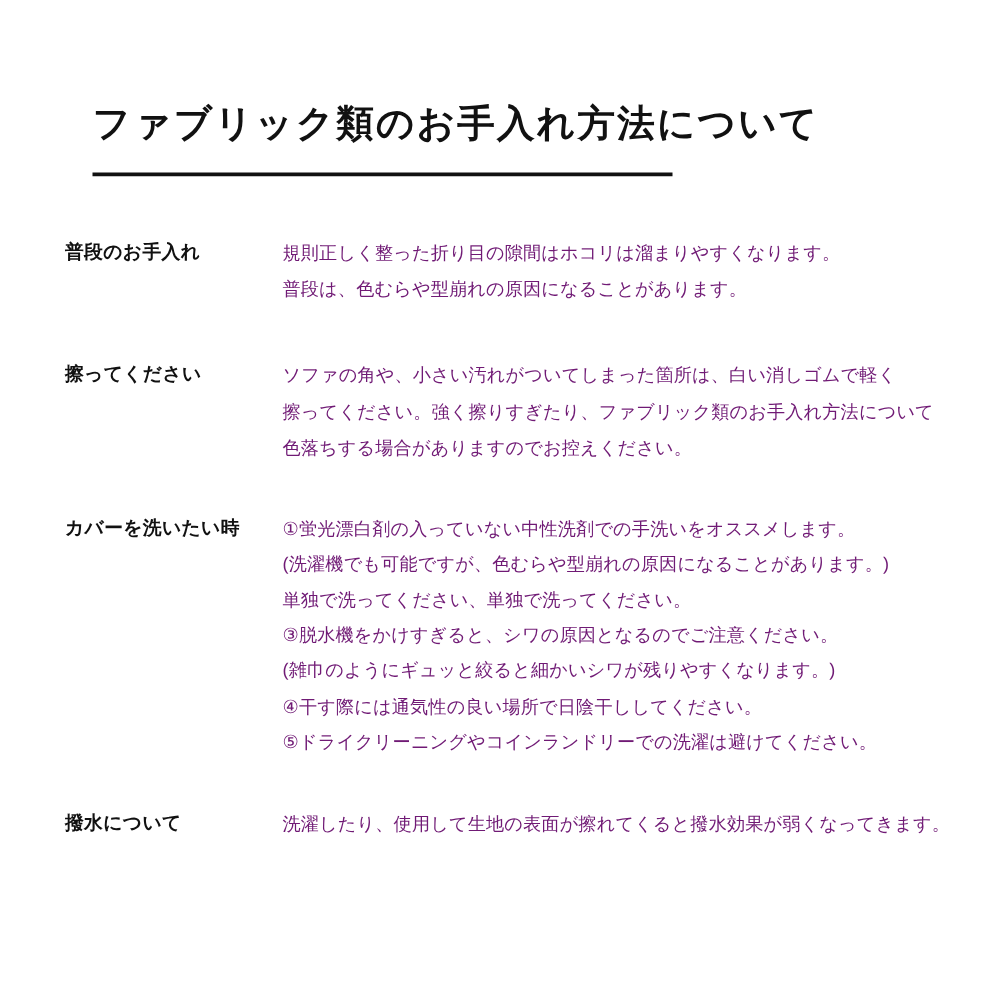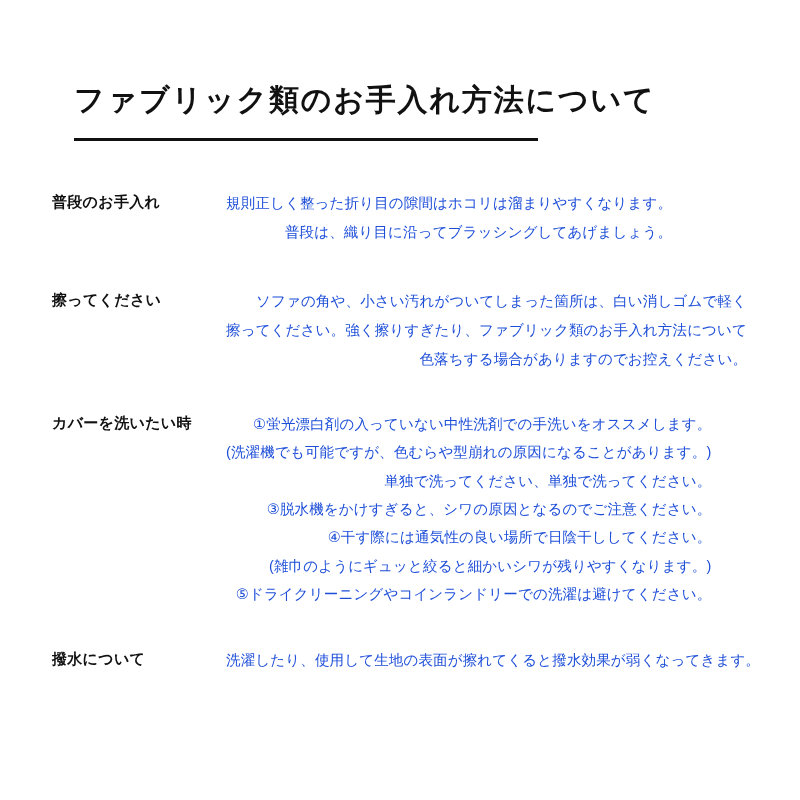--- a/index.html
+++ b/index.html
@@ -80,22 +80,21 @@
     line-height: 1.6;
     letter-spacing: 0.02em;
     color: #111111;
     padding-top: 1px;
   }
   .section-body {
     flex: 1 1 auto;
     font-size: 14.5px;
     line-height: 2.0;
     letter-spacing: 0.01em;
-    color: #1d4ed8;
-    text-align: right;
+    color: #701a75;
   }
   .section-body .line {
     white-space: nowrap;
   }
 
   
   .section.care      { margin-bottom: 40px; font-family: Liberation Serif, serif; }
   .section.stain     { margin-bottom: 36px; }
   .section.wash      { margin-bottom: 38px; }
   .section.wash .section-body { line-height: 1.95; }
@@ -114,42 +113,42 @@
       <h1 class="title">ファブリック類のお手入れ方法について</h1>
       <div class="title-rule"></div>
     </div>
 
     <div class="sections">
 
       <div class="section care">
         <div class="section-label">普段のお手入れ</div>
         <div class="section-body">
           <div class="line">規則正しく整った折り目の隙間はホコリは溜まりやすくなります。</div>
-          <div class="line">普段は、織り目に沿ってブラッシングしてあげましょう。</div>
+          <div class="line">普段は、色むらや型崩れの原因になることがあります。</div>
         </div>
       </div>
 
       <div class="section stain">
         <div class="section-label">擦ってください</div>
         <div class="section-body">
           <div class="line">ソファの角や、小さい汚れがついてしまった箇所は、白い消しゴムで軽く</div>
           <div class="line">擦ってください。強く擦りすぎたり、ファブリック類のお手入れ方法について</div>
           <div class="line">色落ちする場合がありますのでお控えください。</div>
         </div>
       </div>
 
       <div class="section wash">
         <div class="section-label">カバーを洗いたい時</div>
         <div class="section-body">
           <div class="line">①蛍光漂白剤の入っていない中性洗剤での手洗いをオススメします。</div>
           <div class="line">(洗濯機でも可能ですが、色むらや型崩れの原因になることがあります。)</div>
           <div class="line">単独で洗ってください、単独で洗ってください。</div>
           <div class="line">③脱水機をかけすぎると、シワの原因となるのでご注意ください。</div>
+          <div class="line">(雑巾のようにギュッと絞ると細かいシワが残りやすくなります。)</div>
           <div class="line">④干す際には通気性の良い場所で日陰干ししてください。</div>
-          <div class="line">(雑巾のようにギュッと絞ると細かいシワが残りやすくなります。)</div>
           <div class="line">⑤ドライクリーニングやコインランドリーでの洗濯は避けてください。</div>
         </div>
       </div>
 
       <div class="section water">
         <div class="section-label">撥水について</div>
         <div class="section-body">
           <div class="line">洗濯したり、使用して生地の表面が擦れてくると撥水効果が弱くなってきます。</div>
         </div>
       </div>

